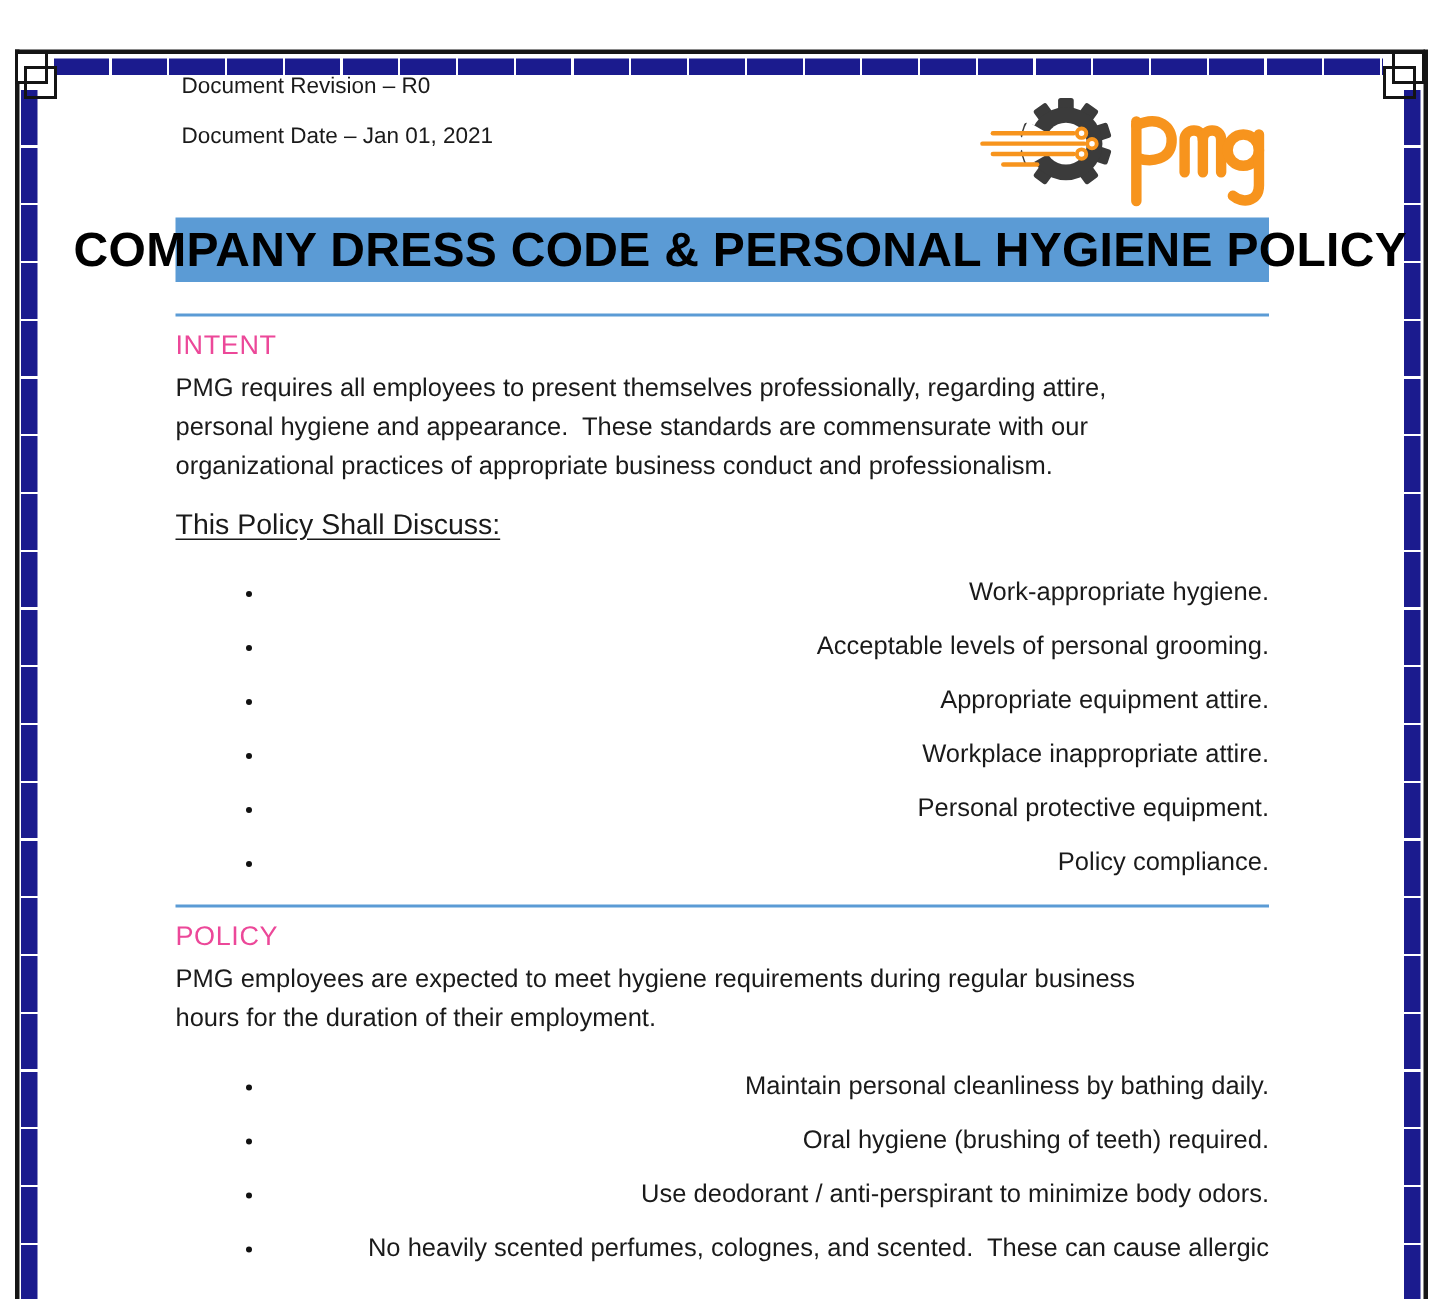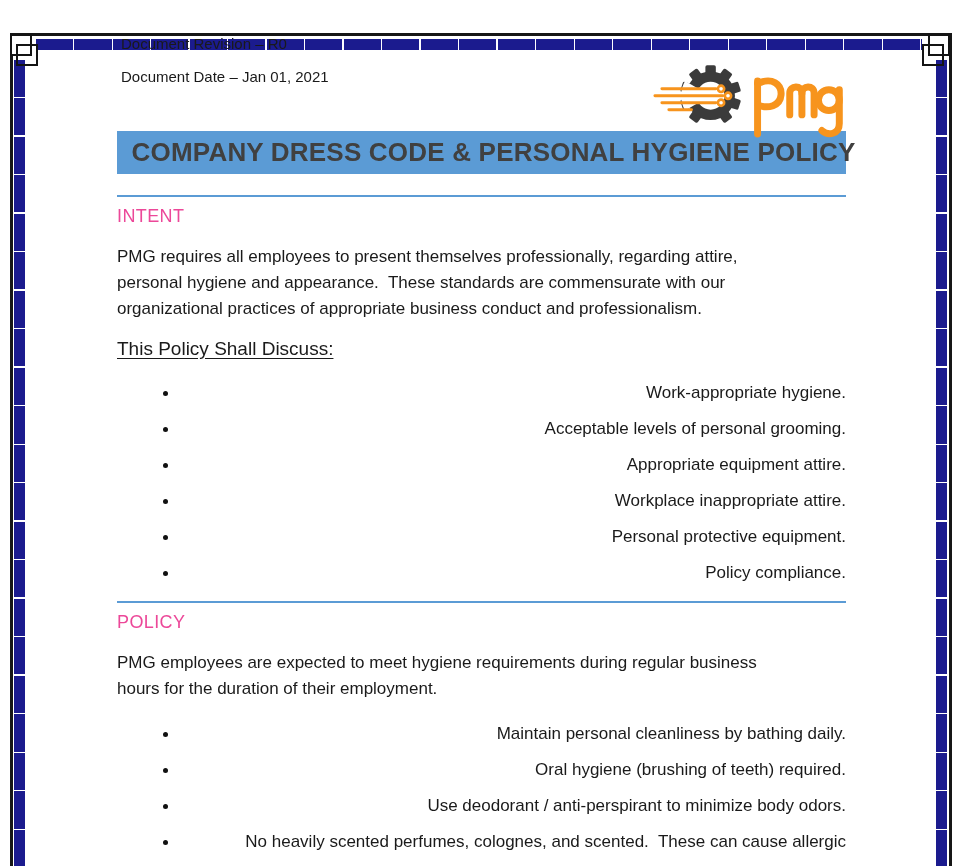--- a/index.html
+++ b/index.html
@@ -11,39 +11,39 @@
   .thin-line{position:absolute;background:#161616;}
   .band{position:absolute;background:#1b1b8e;}
   .band-h{background:repeating-linear-gradient(90deg,#1b1b8e 0 37px,rgba(255,255,255,.5) 37px 38.5px);}
   .band-v{background:repeating-linear-gradient(180deg,#1b1b8e 0 37px,rgba(255,255,255,.5) 37px 38.5px);}
   .corner{position:absolute;width:30px;height:34px;}
   .corner .sq{position:absolute;width:18px;height:18px;border:2.5px solid #141414;}
   .corner .sq-a{background:#ffffff;}
   .corner .sq-b{background:transparent;}
   
   .content{position:absolute;left:117px;top:0;width:729px;}
-  .meta{padding-top:34px;font-size:15px;line-height:19px;}
+  .meta{padding-top:48px;font-size:15px;line-height:19px;}
   .meta .meta-line{margin:0 0 14px 4px;}
   .logo{position:absolute;top:54px;right:-2px;width:200px;height:88px;}
   .banner{
     margin-top:45px;height:43px;background:#5B9BD5;
     display:flex;align-items:center;justify-content:center;
   }
   .banner .banner-title{
-    color:#404040;font-size:26px;font-weight:700;letter-spacing:.2px;white-space:nowrap;margin-left:24px;
+    color:#000000;font-size:32px;font-weight:700;letter-spacing:.2px;white-space:nowrap;margin-left:24px;
   }
   .rule{border:none;border-top:2.5px solid #5B9BD5;margin:0;}
   .rule-1{margin-top:21px;}
   .rule-2{margin-top:17px;}
   .sec-heading{
     color:#ec4899;font-size:18px;font-weight:400;letter-spacing:.4px;
     margin:7px 0 0 0;line-height:24px;
   }
   .para{
-    font-size:17px;line-height:26px;margin:16px 0 0 0;white-space:pre-wrap;
+    font-size:17px;line-height:26px;margin:4px 0 0 0;white-space:pre-wrap;
   }
   .subheading{
     font-size:19px;line-height:24px;margin:15px 0 0 0;
     text-decoration:underline;text-underline-offset:3px;
   }
   ul.bullets{margin:21px 0 0 0;padding:0 0 0 62px;list-style:disc;text-align:right;}
   ul.bullets li{font-size:17px;line-height:22px;margin-bottom:14px;white-space:pre-wrap;}
   ul.bullets li::marker{color:#111;font-size:15px;}
 </style>
 </head>

